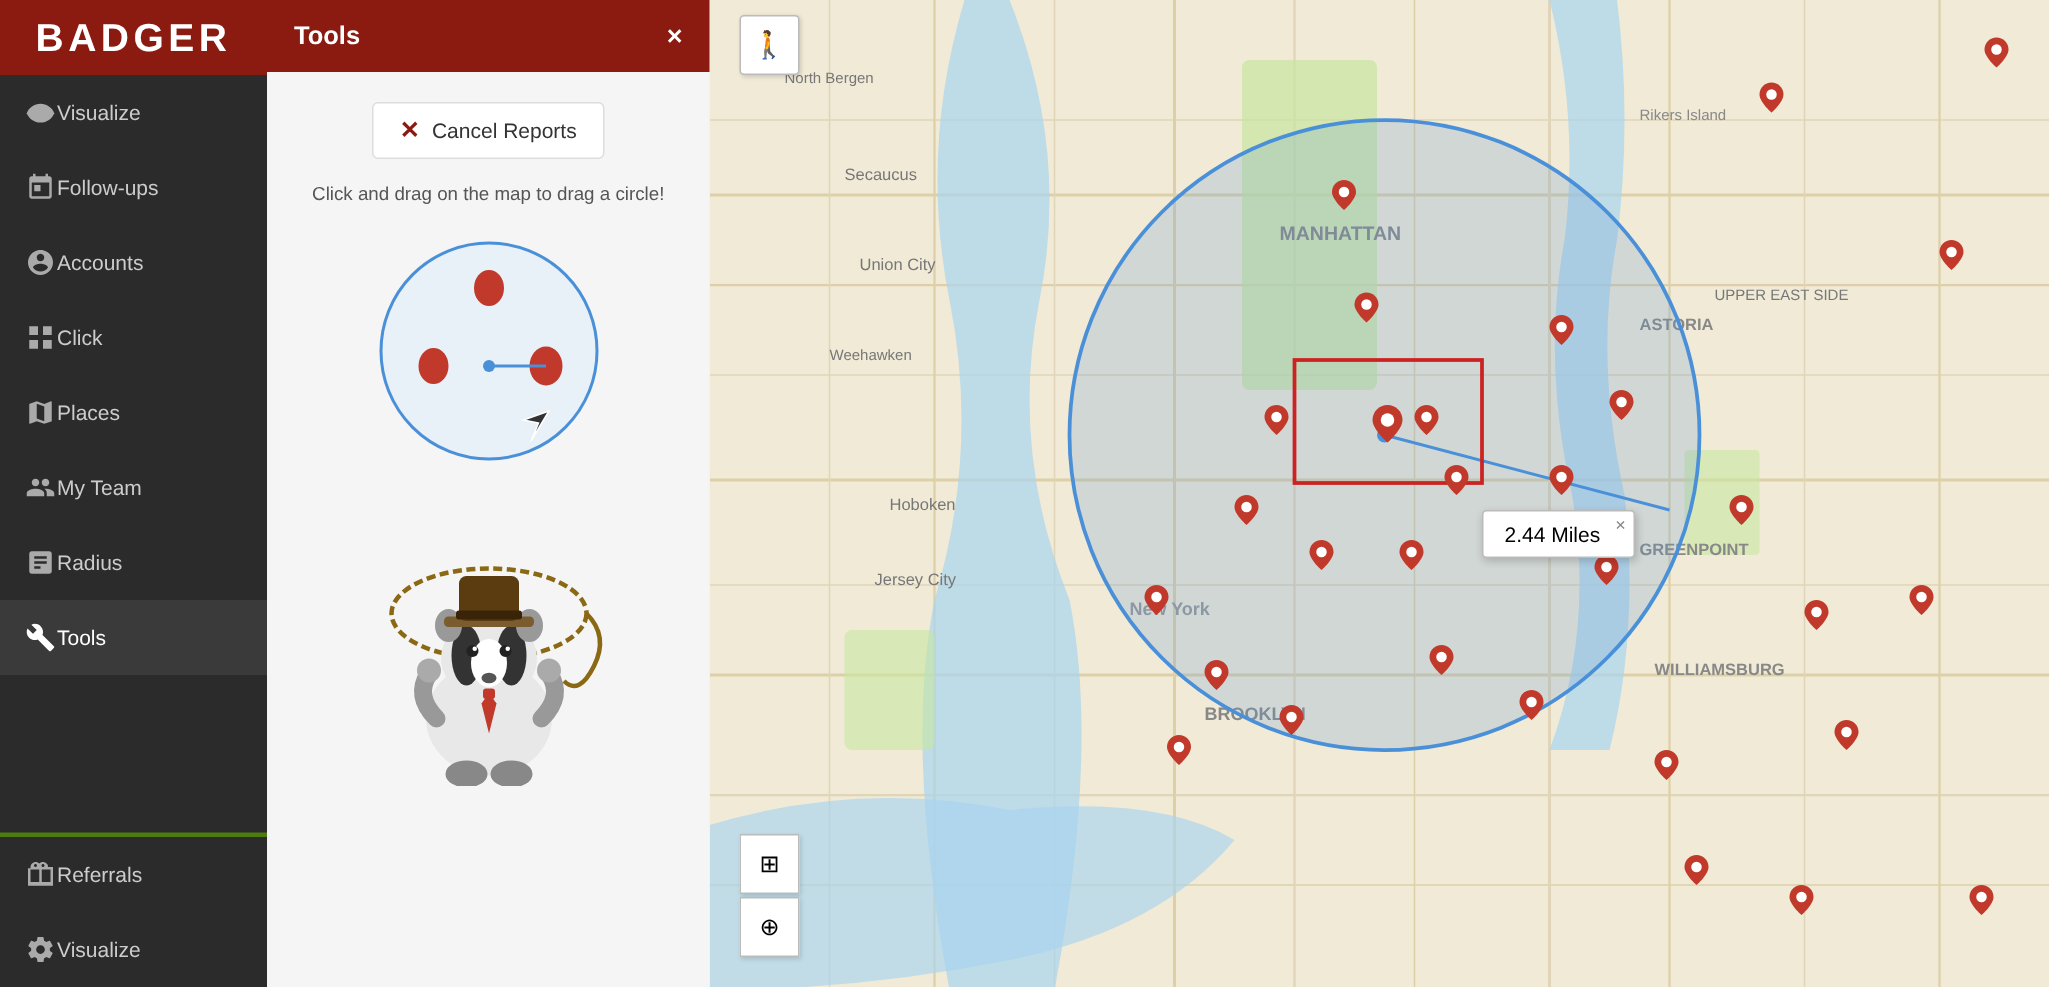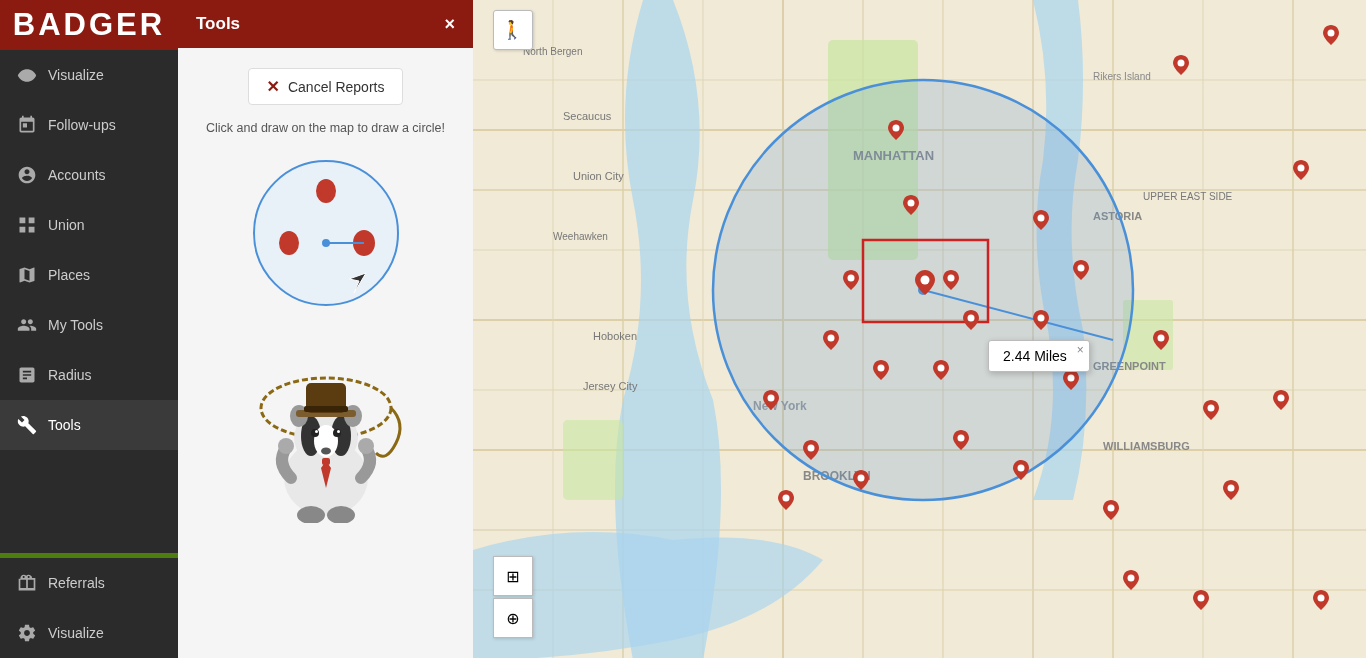--- a/index.html
+++ b/index.html
@@ -18,42 +18,41 @@
     }
     #logo-area {
       background: #8b1a10;
       height: 50px;
       display: flex;
       align-items: center;
       justify-content: center;
     }
     .logo-text {
       color: white;
-      font-size: 31px;
+      font-size: 26px;
       font-weight: 900;
       letter-spacing: 3px;
     }
     .nav-item {
       display: flex;
       align-items: center;
-      gap: 10px;
       padding: 14px 16px;
       color: #ccc;
       cursor: pointer;
       font-size: 14px;
       transition: background 0.15s;
     }
     .nav-item.active { background: #3a3a3a; color: white; }
     .nav-item .icon { width: 22px; height: 22px; display: flex; align-items: center; justify-content: center; }
     .nav-item svg { fill: #aaa; }
     .nav-item.active svg { fill: white; }
 
     .sidebar-bottom {
       margin-top: auto;
-      border-top: 5px solid #4d7c0f;
+      border-top: 3px solid #4d7c0f;
     }
 
     
     #tools-panel {
       width: 295px;
       min-width: 295px;
       height: 658px;
       background: #f5f5f5;
       display: flex;
       flex-direction: column;
@@ -202,39 +201,39 @@
     </span>
     <span>Accounts</span>
   </div>
 
   <div class="nav-item">
     <span class="icon">
       <svg viewBox="0 0 24 24" width="20" height="20">
           <path d="M3 3h7v7H3zm0 11h7v7H3zm11-11h7v7h-7zm0 11h7v7h-7z"></path>
         </svg>
     </span>
-    <span>Union</span>
+    <span>Click</span>
   </div>
 
   <div class="nav-item">
     <span class="icon">
       <svg viewBox="0 0 24 24" width="20" height="20">
           <path d="M20.5 3l-.16.03L15 5.1 9 3 3.36 4.9c-.21.07-.36.25-.36.48V20.5c0 .28.22.5.5.5l.16-.03L9 18.9l6 2.1 5.64-1.9c.21-.07.36-.25.36-.48V3.5c0-.28-.22-.5-.5-.5zM15 19l-6-2.11V5l6 2.11V19z"></path>
         </svg>
     </span>
     <span>Places</span>
   </div>
 
   <div class="nav-item">
     <span class="icon">
       <svg viewBox="0 0 24 24" width="20" height="20">
           <path d="M16 11c1.66 0 2.99-1.34 2.99-3S17.66 5 16 5c-1.66 0-3 1.34-3 3s1.34 3 3 3zm-8 0c1.66 0 2.99-1.34 2.99-3S9.66 5 8 5C6.34 5 5 6.34 5 8s1.34 3 3 3zm0 2c-2.33 0-7 1.17-7 3.5V19h14v-2.5c0-2.33-4.67-3.5-7-3.5zm8 0c-.29 0-.62.02-.97.05 1.16.84 1.97 1.97 1.97 3.45V19h6v-2.5c0-2.33-4.67-3.5-7-3.5z"></path>
         </svg>
     </span>
-    <span>My Tools</span>
+    <span>My Team</span>
   </div>
 
   <div class="nav-item">
     <span class="icon">
       <svg viewBox="0 0 24 24" width="20" height="20">
           <path d="M19 3H5c-1.1 0-2 .9-2 2v14c0 1.1.9 2 2 2h14c1.1 0 2-.9 2-2V5c0-1.1-.9-2-2-2zm-7 14H7v-2h5v2zm5-4H7v-2h10v2zm0-4H7V7h10v2z"></path>
         </svg>
     </span>
     <span>Radius</span>
   </div>
@@ -272,21 +271,21 @@
   <div id="tools-header">
     <span>Tools</span>
     <span id="tools-close">×</span>
   </div>
   <div id="tools-body">
     <button id="cancel-radius-btn">
       <span class="x-icon">✕</span>
       <span>Cancel Reports</span>
     </button>
 
-    <div class="drag-hint">Click and draw on the map to draw a circle!</div>
+    <div class="drag-hint">Click and drag on the map to drag a circle!</div>
 
     <svg id="circle-diagram" viewBox="0 0 160 160">
 
       <circle cx="80" cy="80" r="72" fill="#e8f0f8" stroke="#4a90d9" stroke-width="2"></circle>
 
       <ellipse cx="80" cy="38" rx="10" ry="12" fill="#c0392b"></ellipse>
       <polygon points="80,50 73,38 87,38" fill="#c0392b"></polygon>
 
       <ellipse cx="43" cy="90" rx="10" ry="12" fill="#c0392b"></ellipse>
       <polygon points="43,102 36,90 50,90" fill="#c0392b"></polygon>

